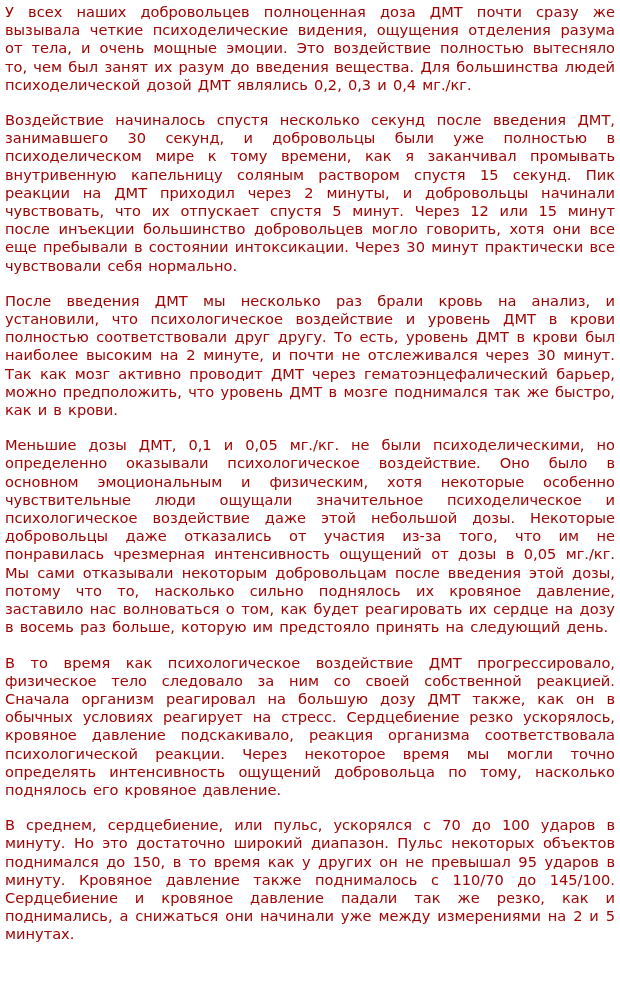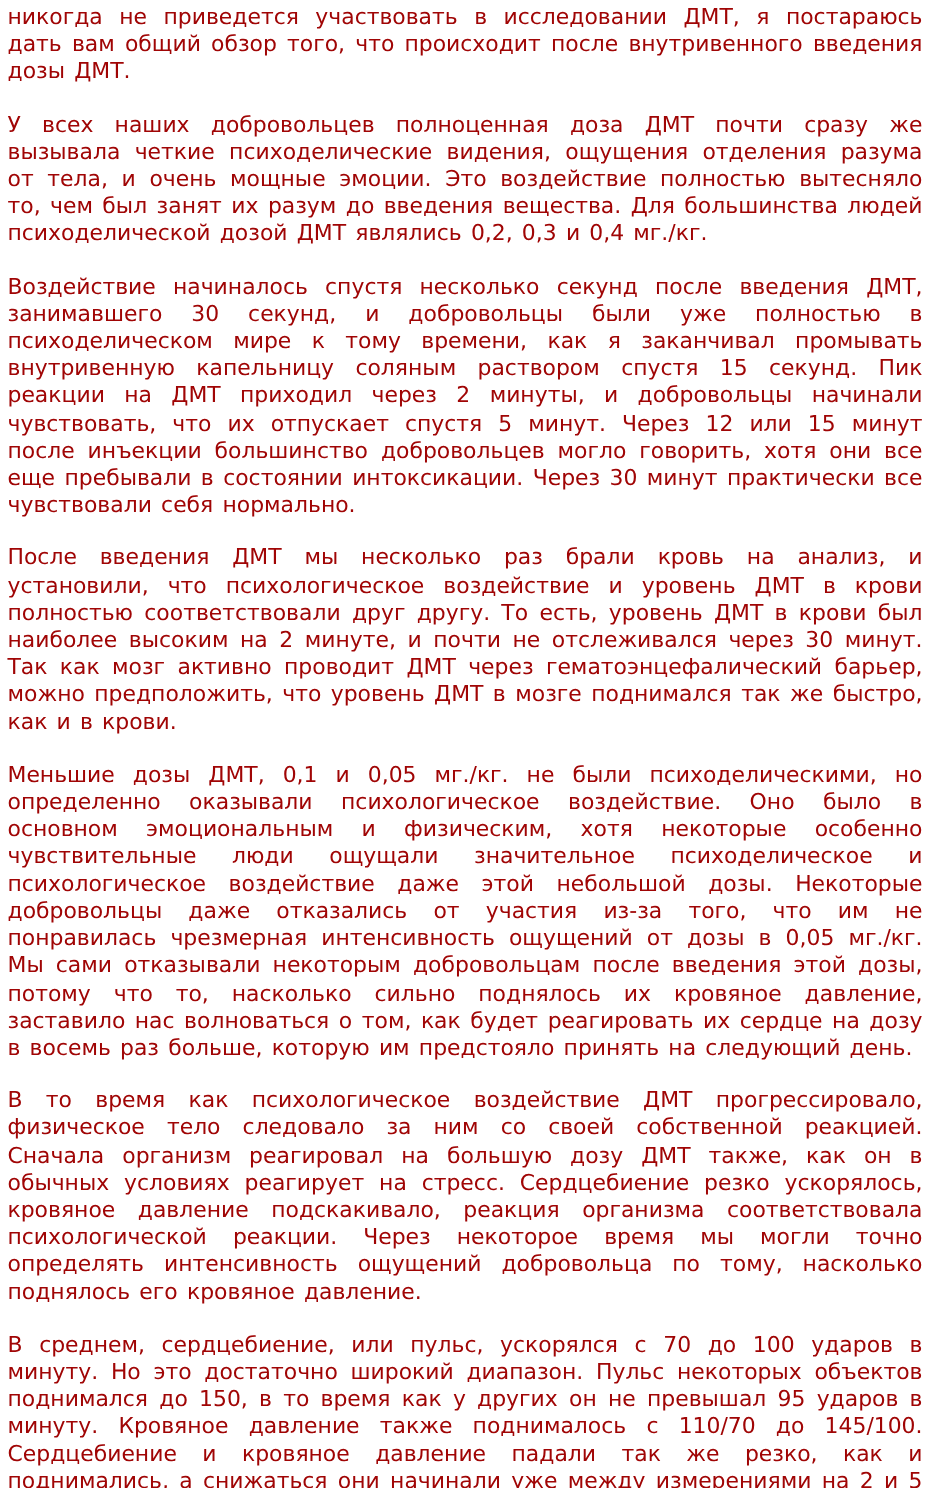--- a/index.html
+++ b/index.html
@@ -23,20 +23,19 @@
     line-height: 18.2px;
     color: #a00505;
     text-align: justify;
     word-spacing: 1.5px;
   }
 </style>
 </head>
 <body>
 
 <div class="text-block">
-  <p class="body-paragraph">никогда не приведется участвовать в исследовании ДМТ, я постараюсь дать вам общий обзор того, что происходит после внутривенного введения дозы ДМТ.</p>
   <p class="body-paragraph">У всех наших добровольцев полноценная доза ДМТ почти сразу же вызывала четкие психоделические видения, ощущения отделения разума от тела, и очень мощные эмоции. Это воздействие полностью вытесняло то, чем был занят их разум до введения вещества. Для большинства людей психоделической дозой ДМТ являлись 0,2, 0,3 и 0,4 мг./кг.</p>
   <p class="body-paragraph">Воздействие начиналось спустя несколько секунд после введения ДМТ, занимавшего 30 секунд, и добровольцы были уже полностью в психоделическом мире к тому времени, как я заканчивал промывать внутривенную капельницу соляным раствором спустя 15 секунд. Пик реакции на ДМТ приходил через 2 минуты, и добровольцы начинали чувствовать, что их отпускает спустя 5 минут. Через 12 или 15 минут после инъекции большинство добровольцев могло говорить, хотя они все еще пребывали в состоянии интоксикации. Через 30 минут практически все чувствовали себя нормально.</p>
   <p class="body-paragraph">После введения ДМТ мы несколько раз брали кровь на анализ, и установили, что психологическое воздействие и уровень ДМТ в крови полностью соответствовали друг другу. То есть, уровень ДМТ в крови был наиболее высоким на 2 минуте, и почти не отслеживался через 30 минут. Так как мозг активно проводит ДМТ через гематоэнцефалический барьер, можно предположить, что уровень ДМТ в мозге поднимался так же быстро, как и в крови.</p>
   <p class="body-paragraph">Меньшие дозы ДМТ, 0,1 и 0,05 мг./кг. не были психоделическими, но определенно оказывали психологическое воздействие. Оно было в основном эмоциональным и физическим, хотя некоторые особенно чувствительные люди ощущали значительное психоделическое и психологическое воздействие даже этой небольшой дозы. Некоторые добровольцы даже отказались от участия из-за того, что им не понравилась чрезмерная интенсивность ощущений от дозы в 0,05 мг./кг. Мы сами отказывали некоторым добровольцам после введения этой дозы, потому что то, насколько сильно поднялось их кровяное давление, заставило нас волноваться о том, как будет реагировать их сердце на дозу в восемь раз больше, которую им предстояло принять на следующий день.</p>
   <p class="body-paragraph">В то время как психологическое воздействие ДМТ прогрессировало, физическое тело следовало за ним со своей собственной реакцией. Сначала организм реагировал на большую дозу ДМТ также, как он в обычных условиях реагирует на стресс. Сердцебиение резко ускорялось, кровяное давление подскакивало, реакция организма соответствовала психологической реакции. Через некоторое время мы могли точно определять интенсивность ощущений добровольца по тому, насколько поднялось его кровяное давление.</p>
   <p class="body-paragraph">В среднем, сердцебиение, или пульс, ускорялся с 70 до 100 ударов в минуту. Но это достаточно широкий диапазон. Пульс некоторых объектов поднимался до 150, в то время как у других он не превышал 95 ударов в минуту. Кровяное давление также поднималось с 110/70 до 145/100. Сердцебиение и кровяное давление падали так же резко, как и поднимались, а снижаться они начинали уже между измерениями на 2 и 5 минутах.</p>
 </div>
 
 </body></html>

